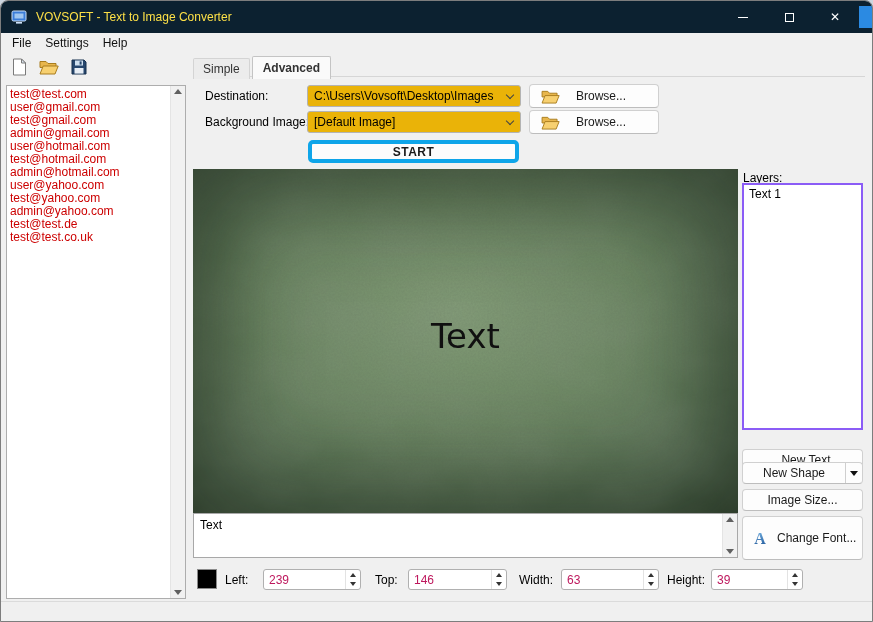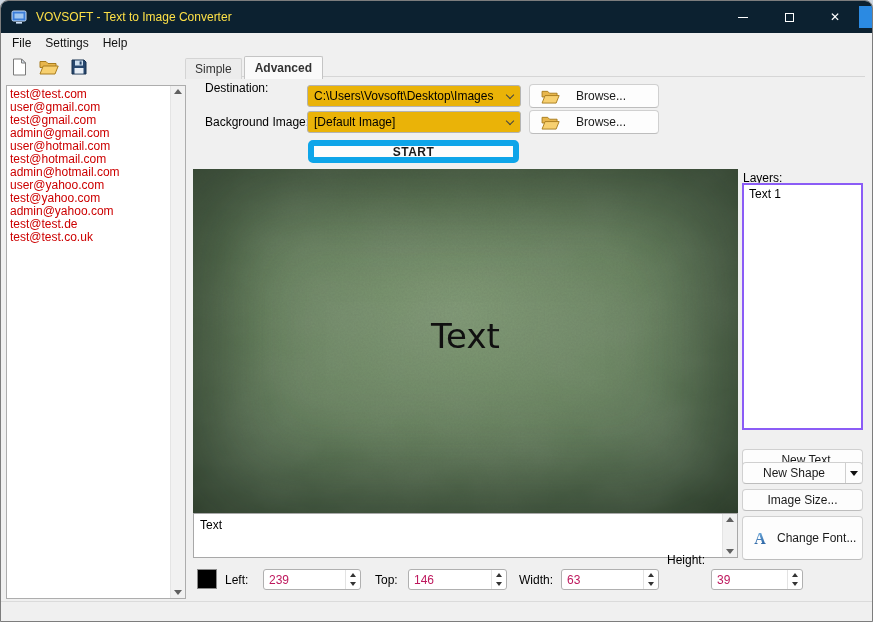--- a/index.html
+++ b/index.html
@@ -24,38 +24,38 @@
   .toolbar{position:absolute;left:0;top:51px;width:100%;height:30px;display:flex;align-items:center;padding-left:5px;gap:4px;}
   .tool-btn{width:26px;height:26px;display:flex;align-items:center;justify-content:center;border-radius:3px;}
   
   .email-panel{position:absolute;left:5px;top:84px;width:180px;height:514px;background:#fff;border:1px solid #adadad;overflow:hidden;padding-top:2px;}
   .email-item{font-size:12px;line-height:13px;color:#cc0000;padding-left:3px;white-space:nowrap;}
   .vscroll{position:absolute;top:0;right:0;bottom:0;width:15px;background:#f1f1f1;border-left:1px solid #e4e4e4;
            display:flex;flex-direction:column;justify-content:space-between;align-items:center;padding:3px 0;}
   .tri-up{width:0;height:0;border-left:4px solid transparent;border-right:4px solid transparent;border-bottom:5px solid #606060;}
   .tri-down{width:0;height:0;border-left:4px solid transparent;border-right:4px solid transparent;border-top:5px solid #606060;}
   
-  .tab-bar{position:absolute;left:184px;top:55px;display:flex;z-index:2;}
+  .tab-bar{position:absolute;left:192px;top:55px;display:flex;z-index:2;}
   .tab{font-size:12px;padding:4px 10px;border:1px solid #d4d4d4;border-bottom:none;background:#ececec;color:#333;
        margin-right:2px;border-radius:2px 2px 0 0;}
   .tab.inactive{margin-top:2px;padding:3px 9px;}
   .tab.active{background:#fafafa;font-weight:bold;border-color:#c4c4c4;}
   .tab-line{position:absolute;left:192px;top:75px;width:672px;height:1px;background:#d6d6d6;z-index:1;}
   
   .lbl{position:absolute;font-size:12px;color:#000;white-space:nowrap;}
   .combo{position:absolute;width:214px;height:22px;background:#eab308;border:1px solid #b3b3b3;border-radius:3px;
          display:flex;align-items:center;font-size:12px;}
   .combo .val{flex:1;padding-left:6px;white-space:nowrap;overflow:hidden;}
   .combo .chev-box{width:20px;display:flex;align-items:center;justify-content:center;}
   .chev{width:6px;height:6px;border-right:1.5px solid #444;border-bottom:1.5px solid #444;transform:rotate(45deg);margin-top:-3px;}
   .btn{position:absolute;background:#fdfdfd;border:1px solid #d0d0d0;border-bottom-color:#bdbdbd;border-radius:4px;
        font-size:12px;color:#1a1a1a;display:flex;align-items:center;}
   .browse-btn{width:130px;height:24px;}
   .browse-btn .ficon{margin:0 16px 0 11px;display:flex;}
-  .start-btn{left:307px;top:139px;width:211px;height:23px;border:6px solid #0ea5e9;border-radius:5px;background:#fcfcfc;
+  .start-btn{left:307px;top:139px;width:211px;height:23px;border:4px solid #0ea5e9;border-radius:5px;background:#fcfcfc;
              justify-content:center;font-weight:bold;letter-spacing:.5px;}
   
   .preview{position:absolute;left:192px;top:168px;width:545px;height:344px;overflow:hidden;background:#5e7a57;}
   .preview svg.texture{position:absolute;left:0;top:0;}
   .preview-vignette{position:absolute;inset:0;box-shadow:inset 0 0 90px 25px rgba(22,32,20,.55);}
   .preview-text{position:absolute;left:50%;top:48.5%;transform:translate(-50%,-50%);font-size:34px;color:#101010;
                 font-family:"DejaVu Sans",sans-serif;}
   
   .layers-list{position:absolute;left:741px;top:182px;width:121px;height:247px;background:#fff;border:2px solid #8b5cf6;font-size:12px;}
   .layer-item{padding:2px 5px;}
@@ -155,21 +155,21 @@
       <span class="tri-down"></span>
     </div>
   </div>
 
   <div class="tab-bar">
     <div class="tab inactive">Simple</div>
     <div class="tab active">Advanced</div>
   </div>
   <div class="tab-line"></div>
 
-  <span class="lbl" style="left:204px;top:80px;">Destination:</span>
+  <span class="lbl" style="left:204px;top:88px;">Destination:</span>
   <div class="combo" style="left:306px;top:84px;">
     <span class="val">C:\Users\Vovsoft\Desktop\Images</span>
     <span class="chev-box">
         <span class="chev"></span>
       </span>
   </div>
   <div class="btn browse-btn" style="left:528px;top:83px;">
     <span class="ficon">
       <svg width="19" height="15" viewBox="0 0 20 16">
         <path d="M1 2.5 h6 l2 2 h8 v4 h-16 z" fill="#e8b64c" stroke="#a97d1e"></path>
@@ -291,21 +291,21 @@
     <span class="arrows">
       <span class="ar">
           <span class="sp-up"></span>
         </span>
       <span class="ar">
           <span class="sp-down"></span>
         </span>
     </span>
   </div>
 
-  <span class="lbl" style="left:666px;top:552px;">Height:</span>
+  <span class="lbl" style="left:666px;top:572px;">Height:</span>
   <div class="spin" style="left:710px;width:92px;">
     <input value="39" style="">
     <span class="arrows">
       <span class="ar">
           <span class="sp-up"></span>
         </span>
       <span class="ar">
           <span class="sp-down"></span>
         </span>
     </span>

